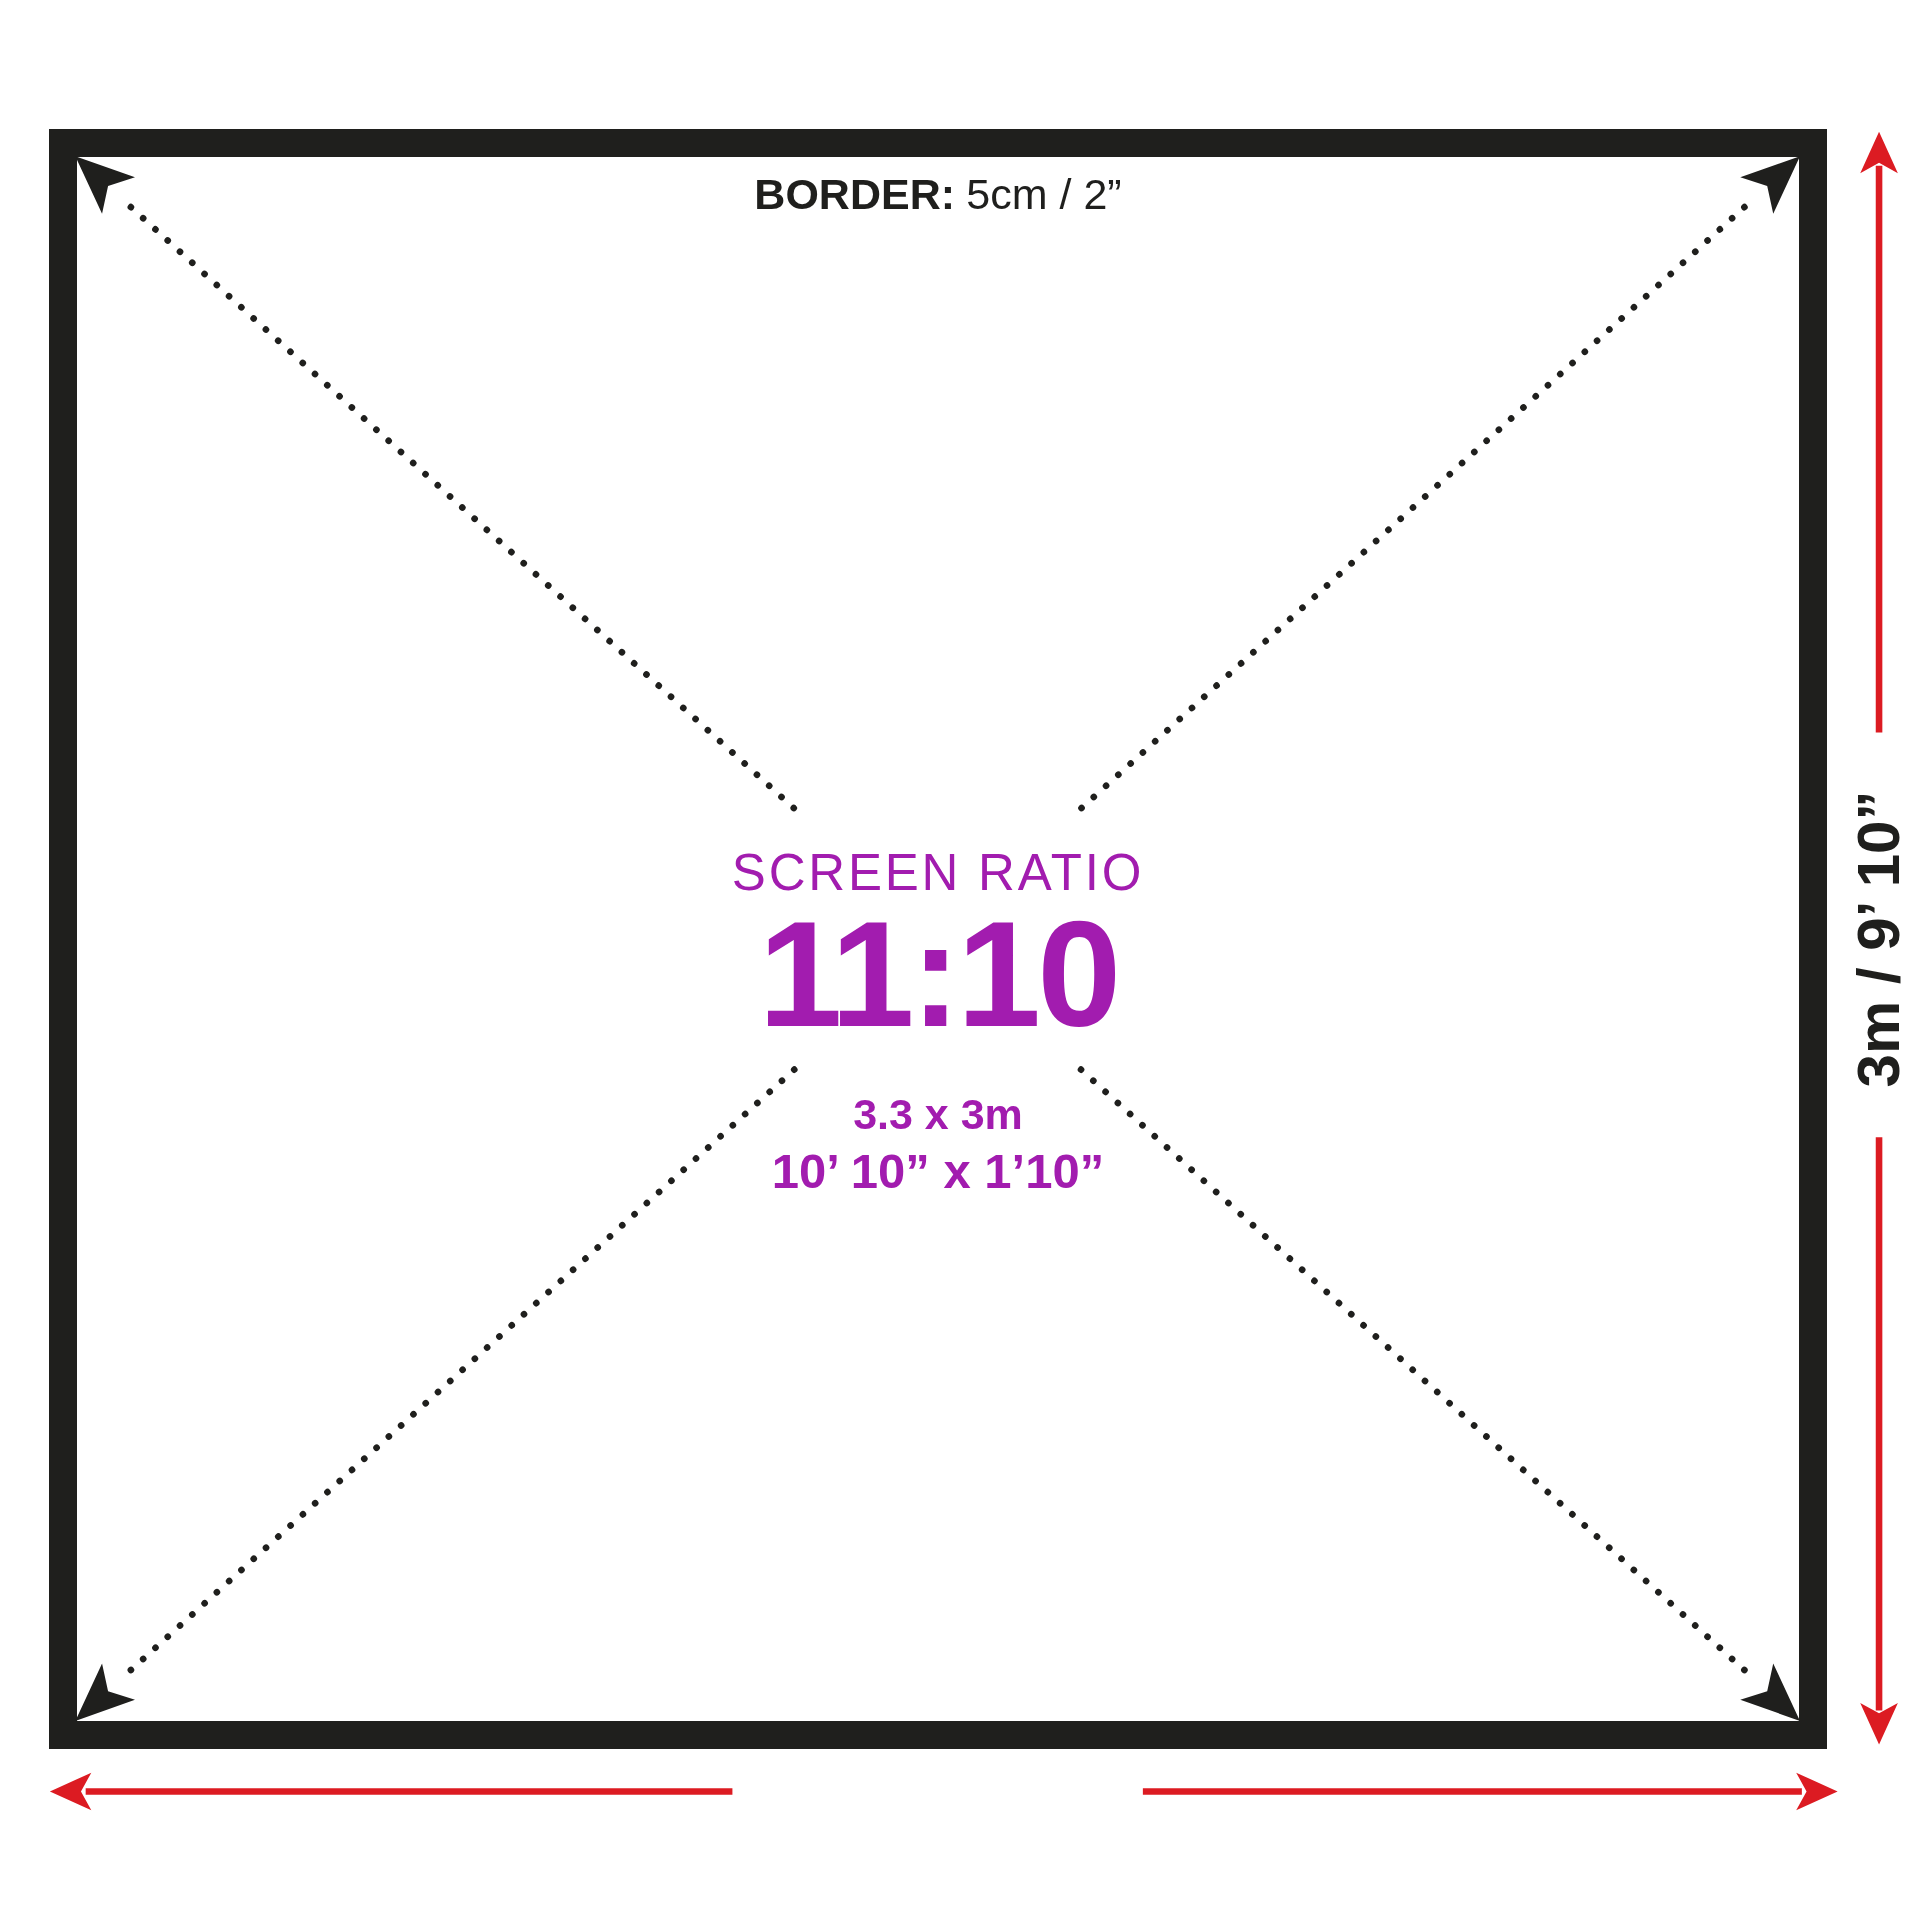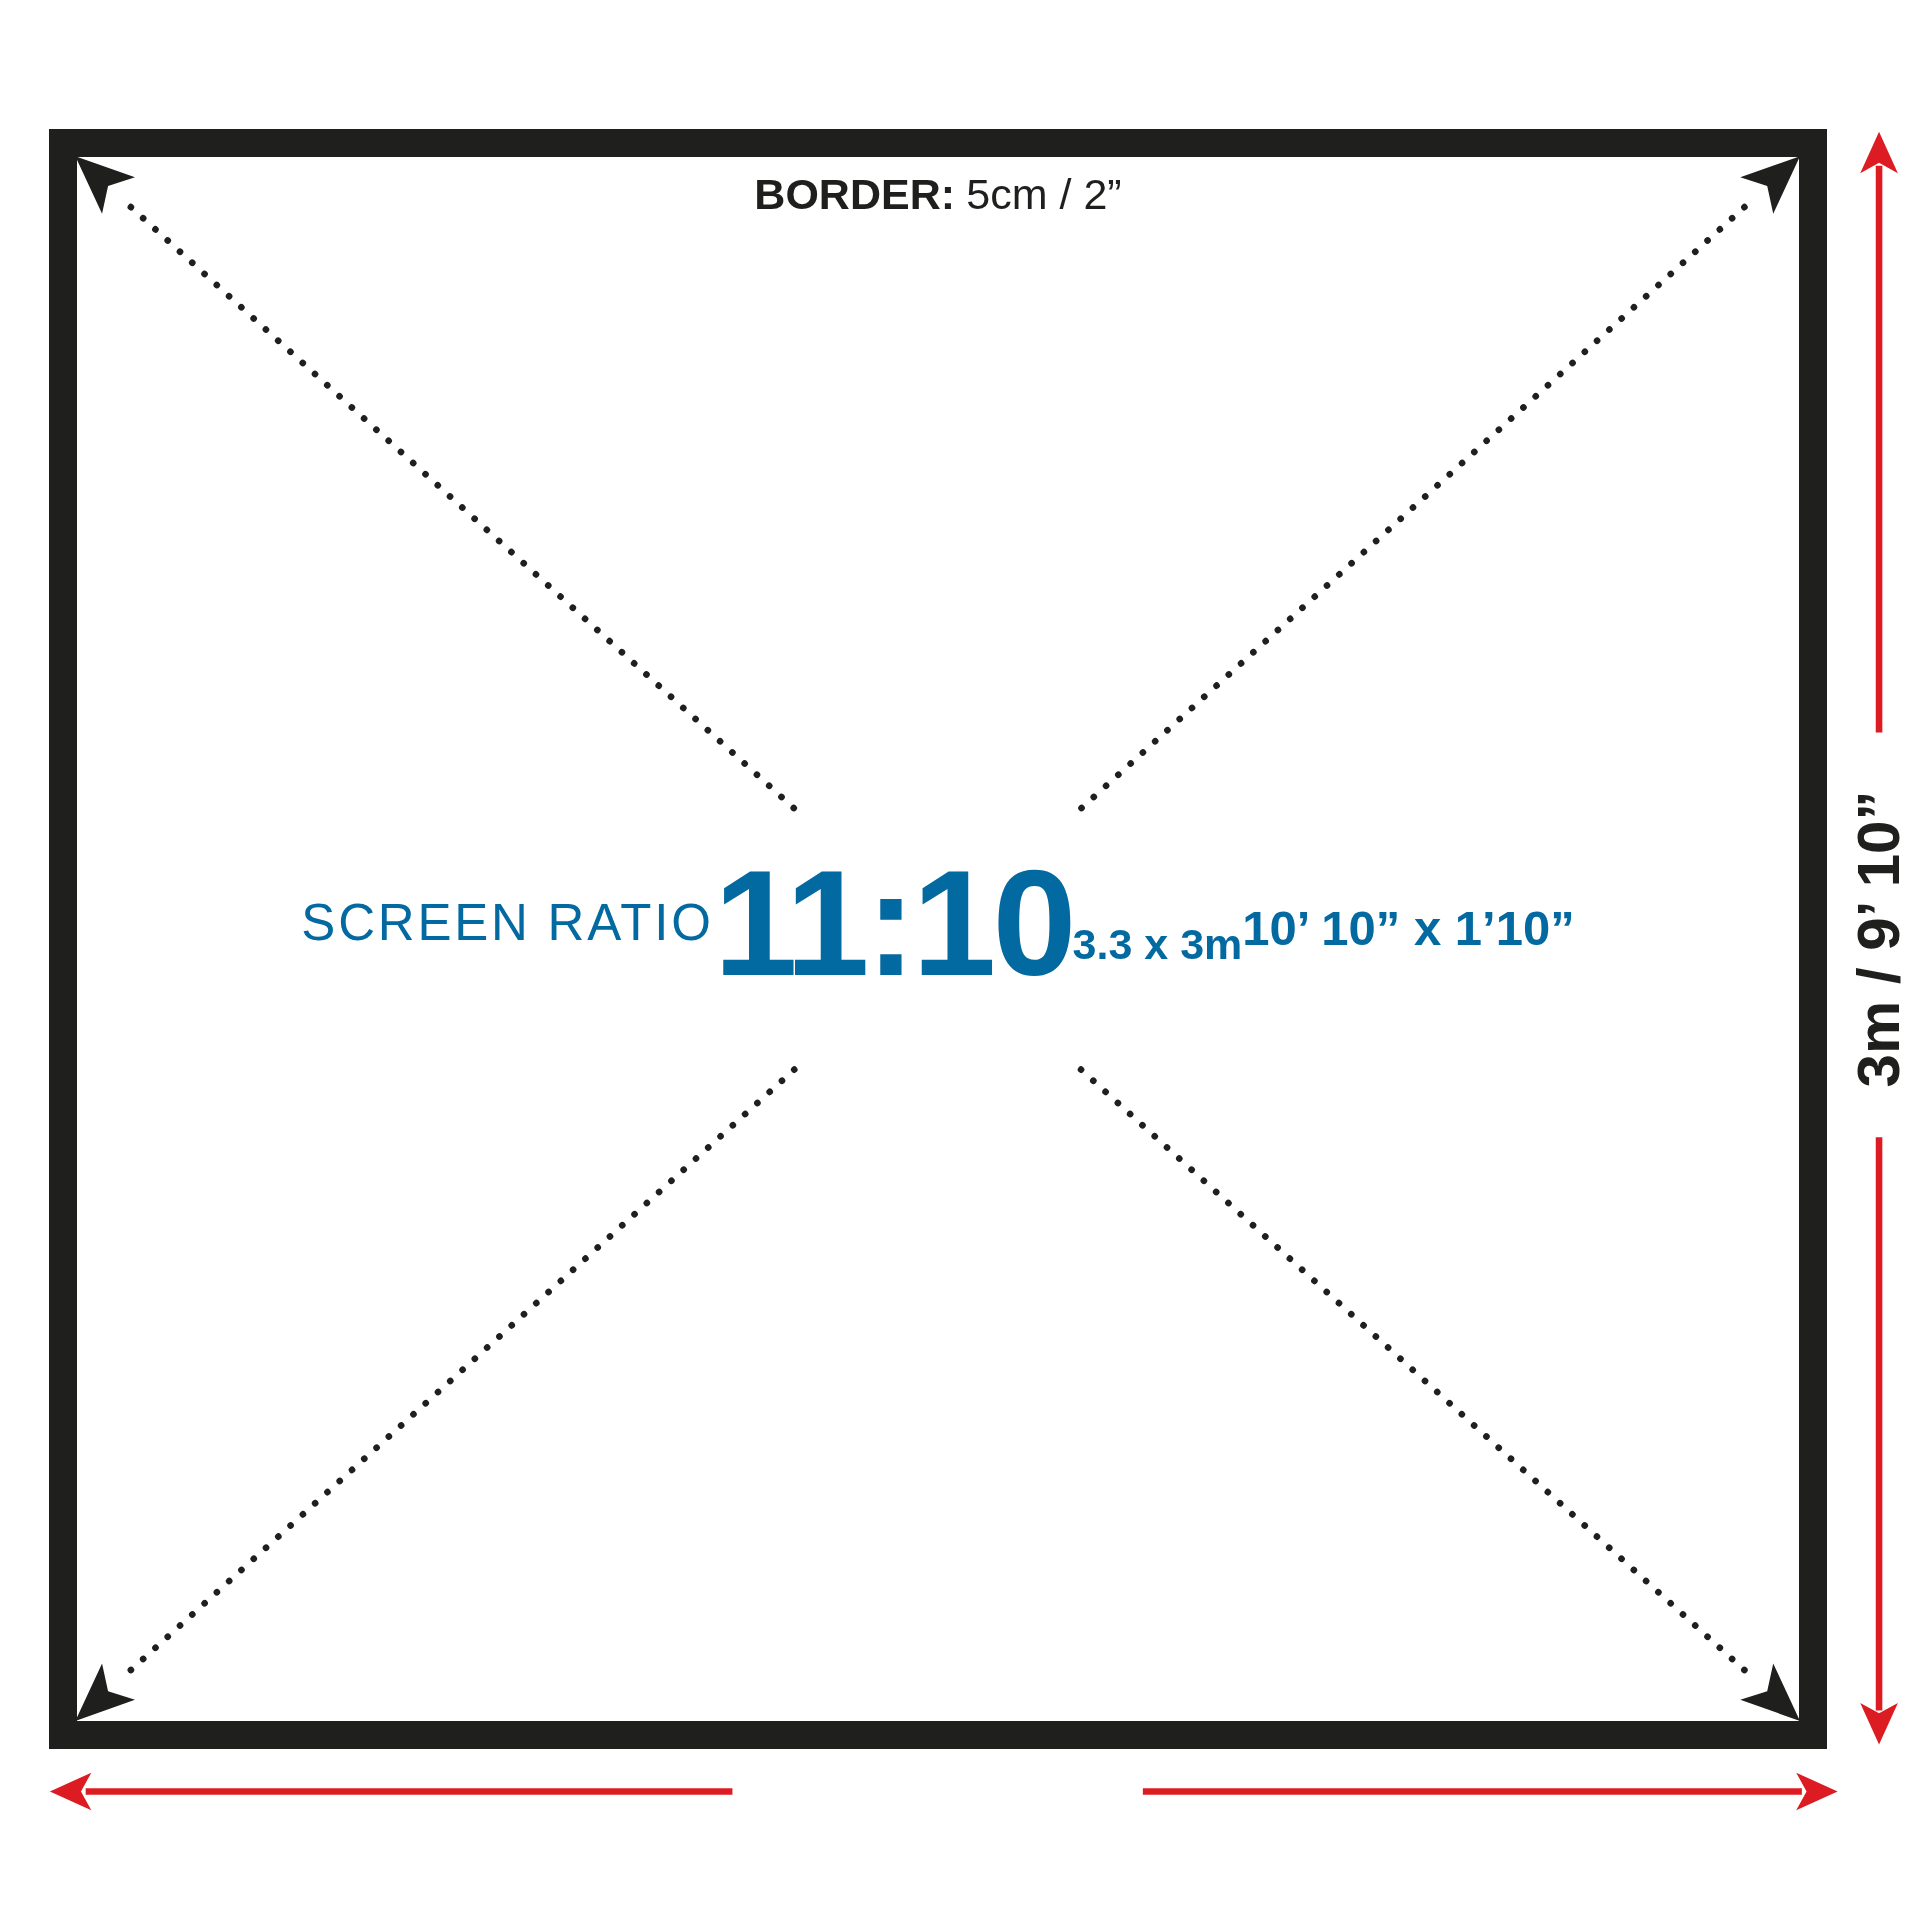--- a/index.html
+++ b/index.html
@@ -61,25 +61,25 @@
     color: #1f1f1d;
   }
   .border-note .b { font-weight: 700; }
   .border-note .v { font-weight: 400; margin-left: 11.3px; }
   .center-block {
     position: absolute;
     left: 938px;
     top: 847px;
     transform: translateX(-50%);
     display: flex;
-    flex-direction: row;
+    flex-direction: column;
     align-items: center;
     text-align: center;
     white-space: nowrap;
-    color: #0369a1;
+    color: #a21caf;
   }
   .ratio-title {
     font-size: 51px;
     font-weight: 500;
     letter-spacing: 2.8px;
     line-height: 1;
   }
   .ratio-value {
     font-size: 151px;
     font-weight: 800;

